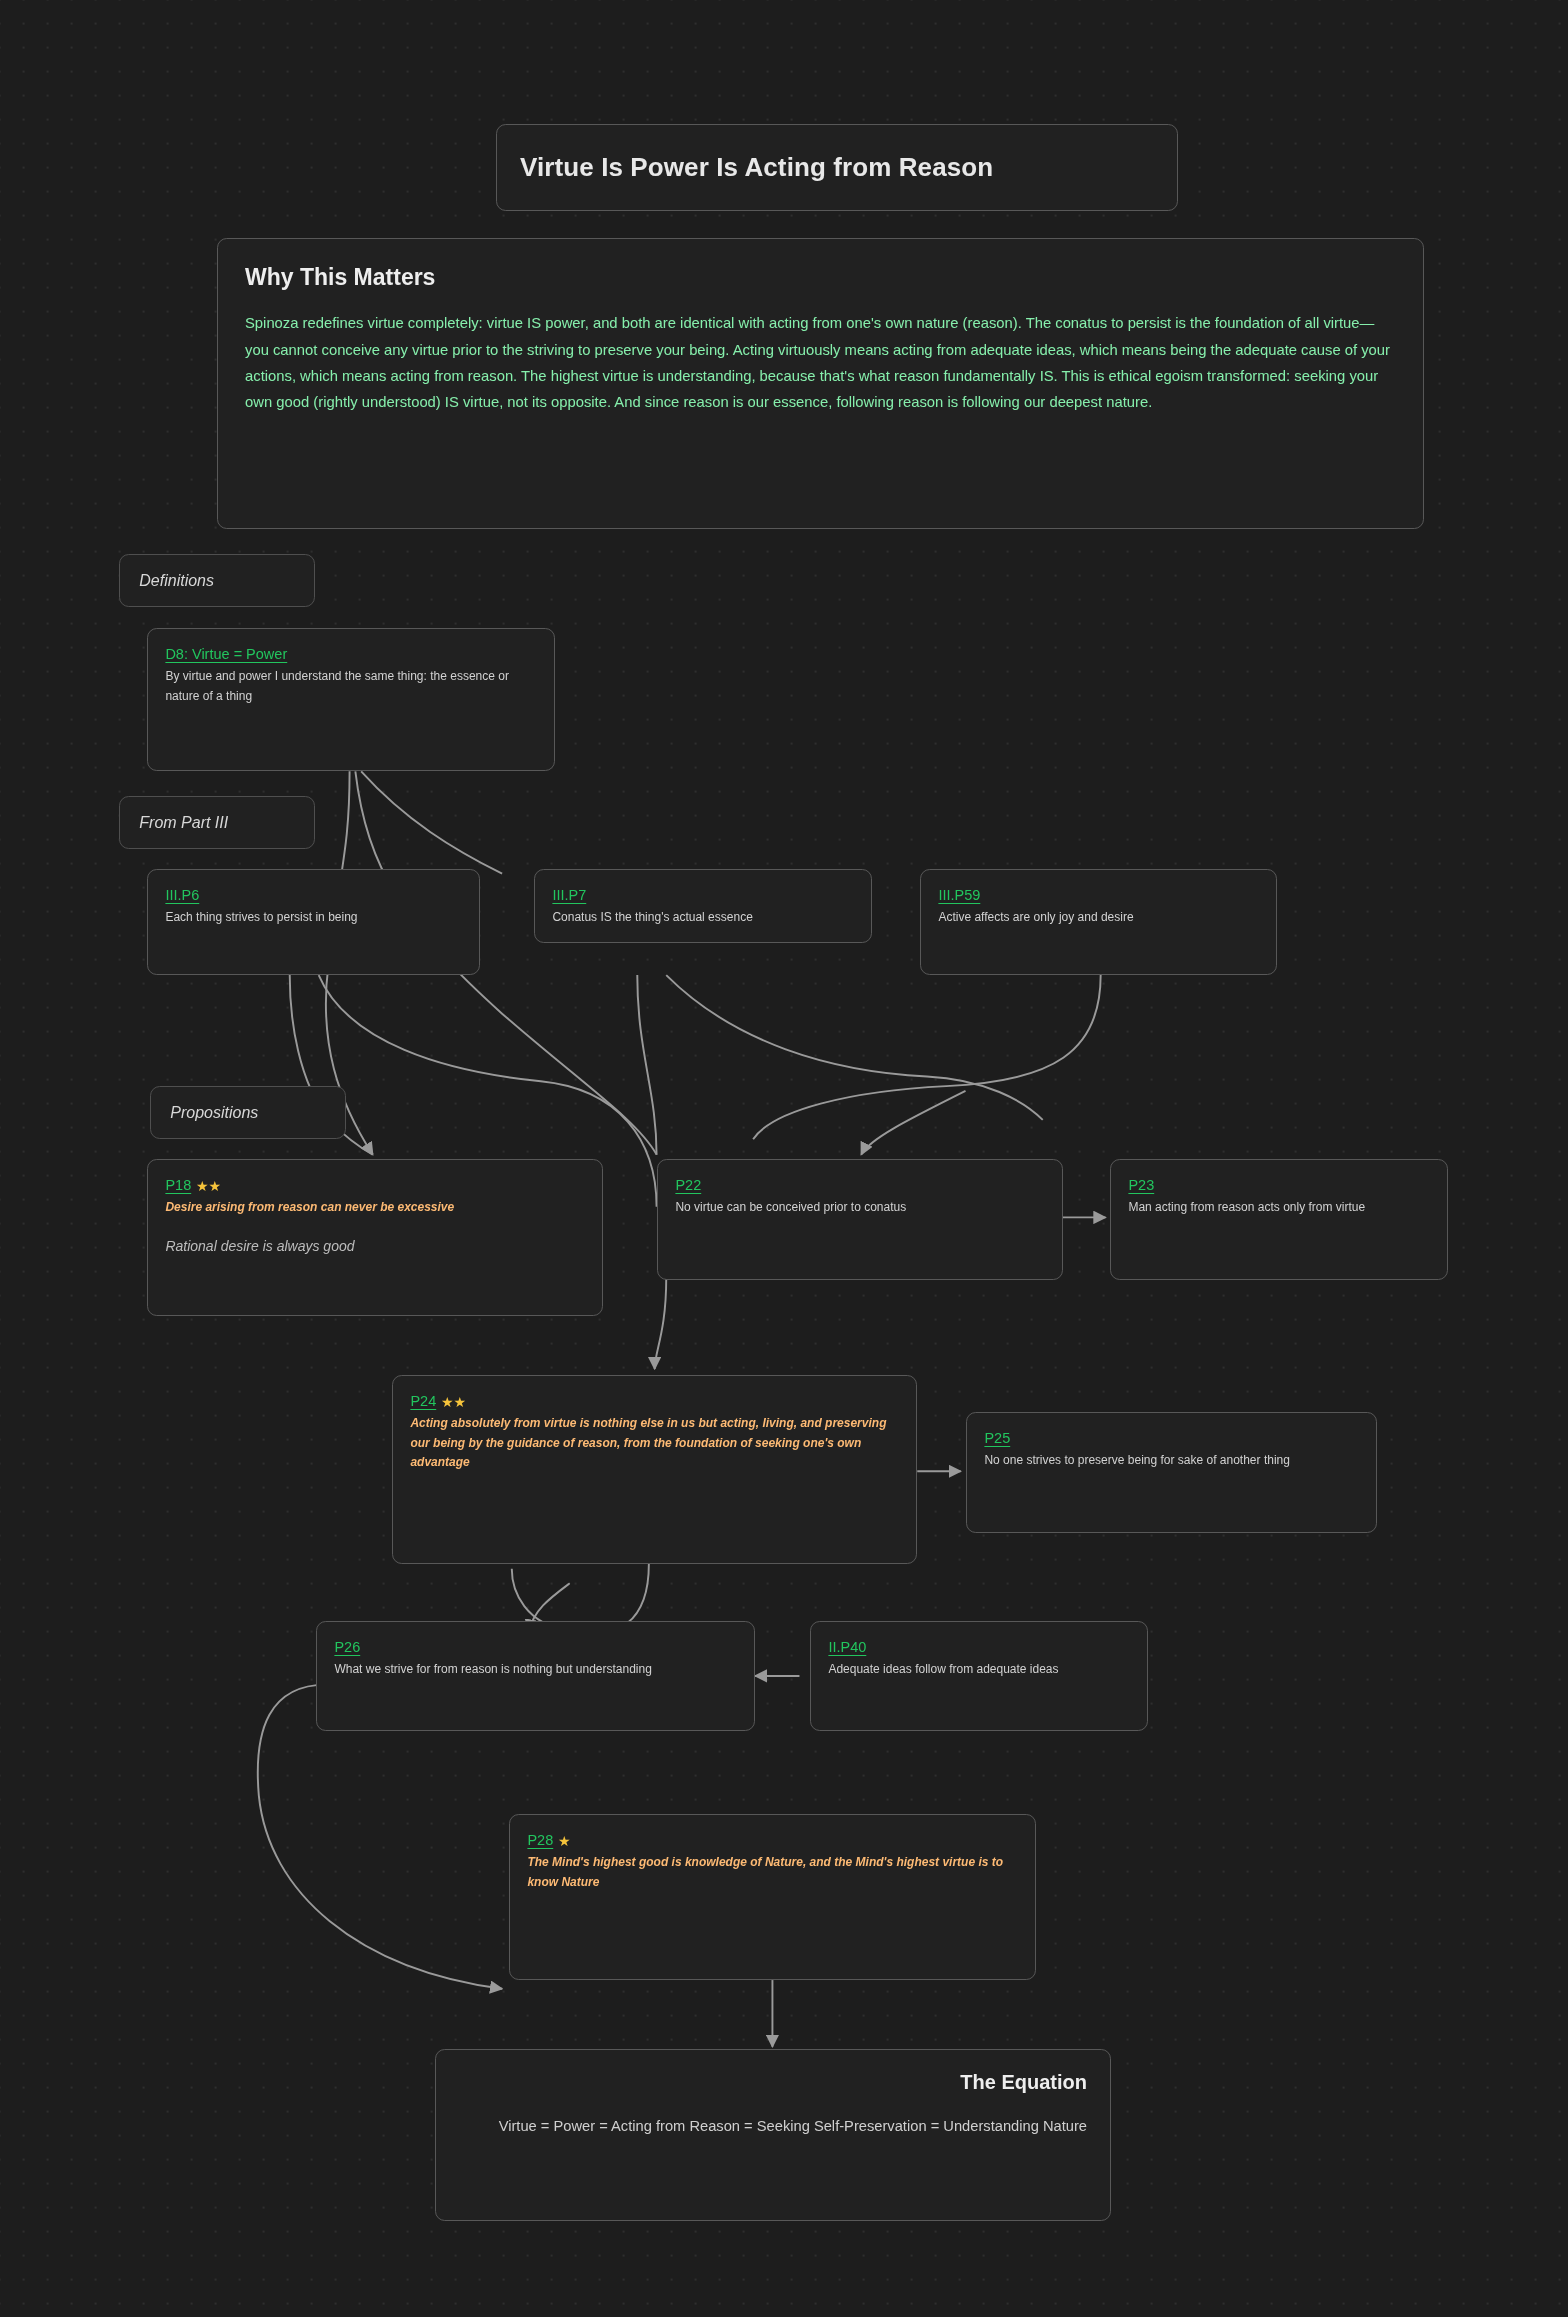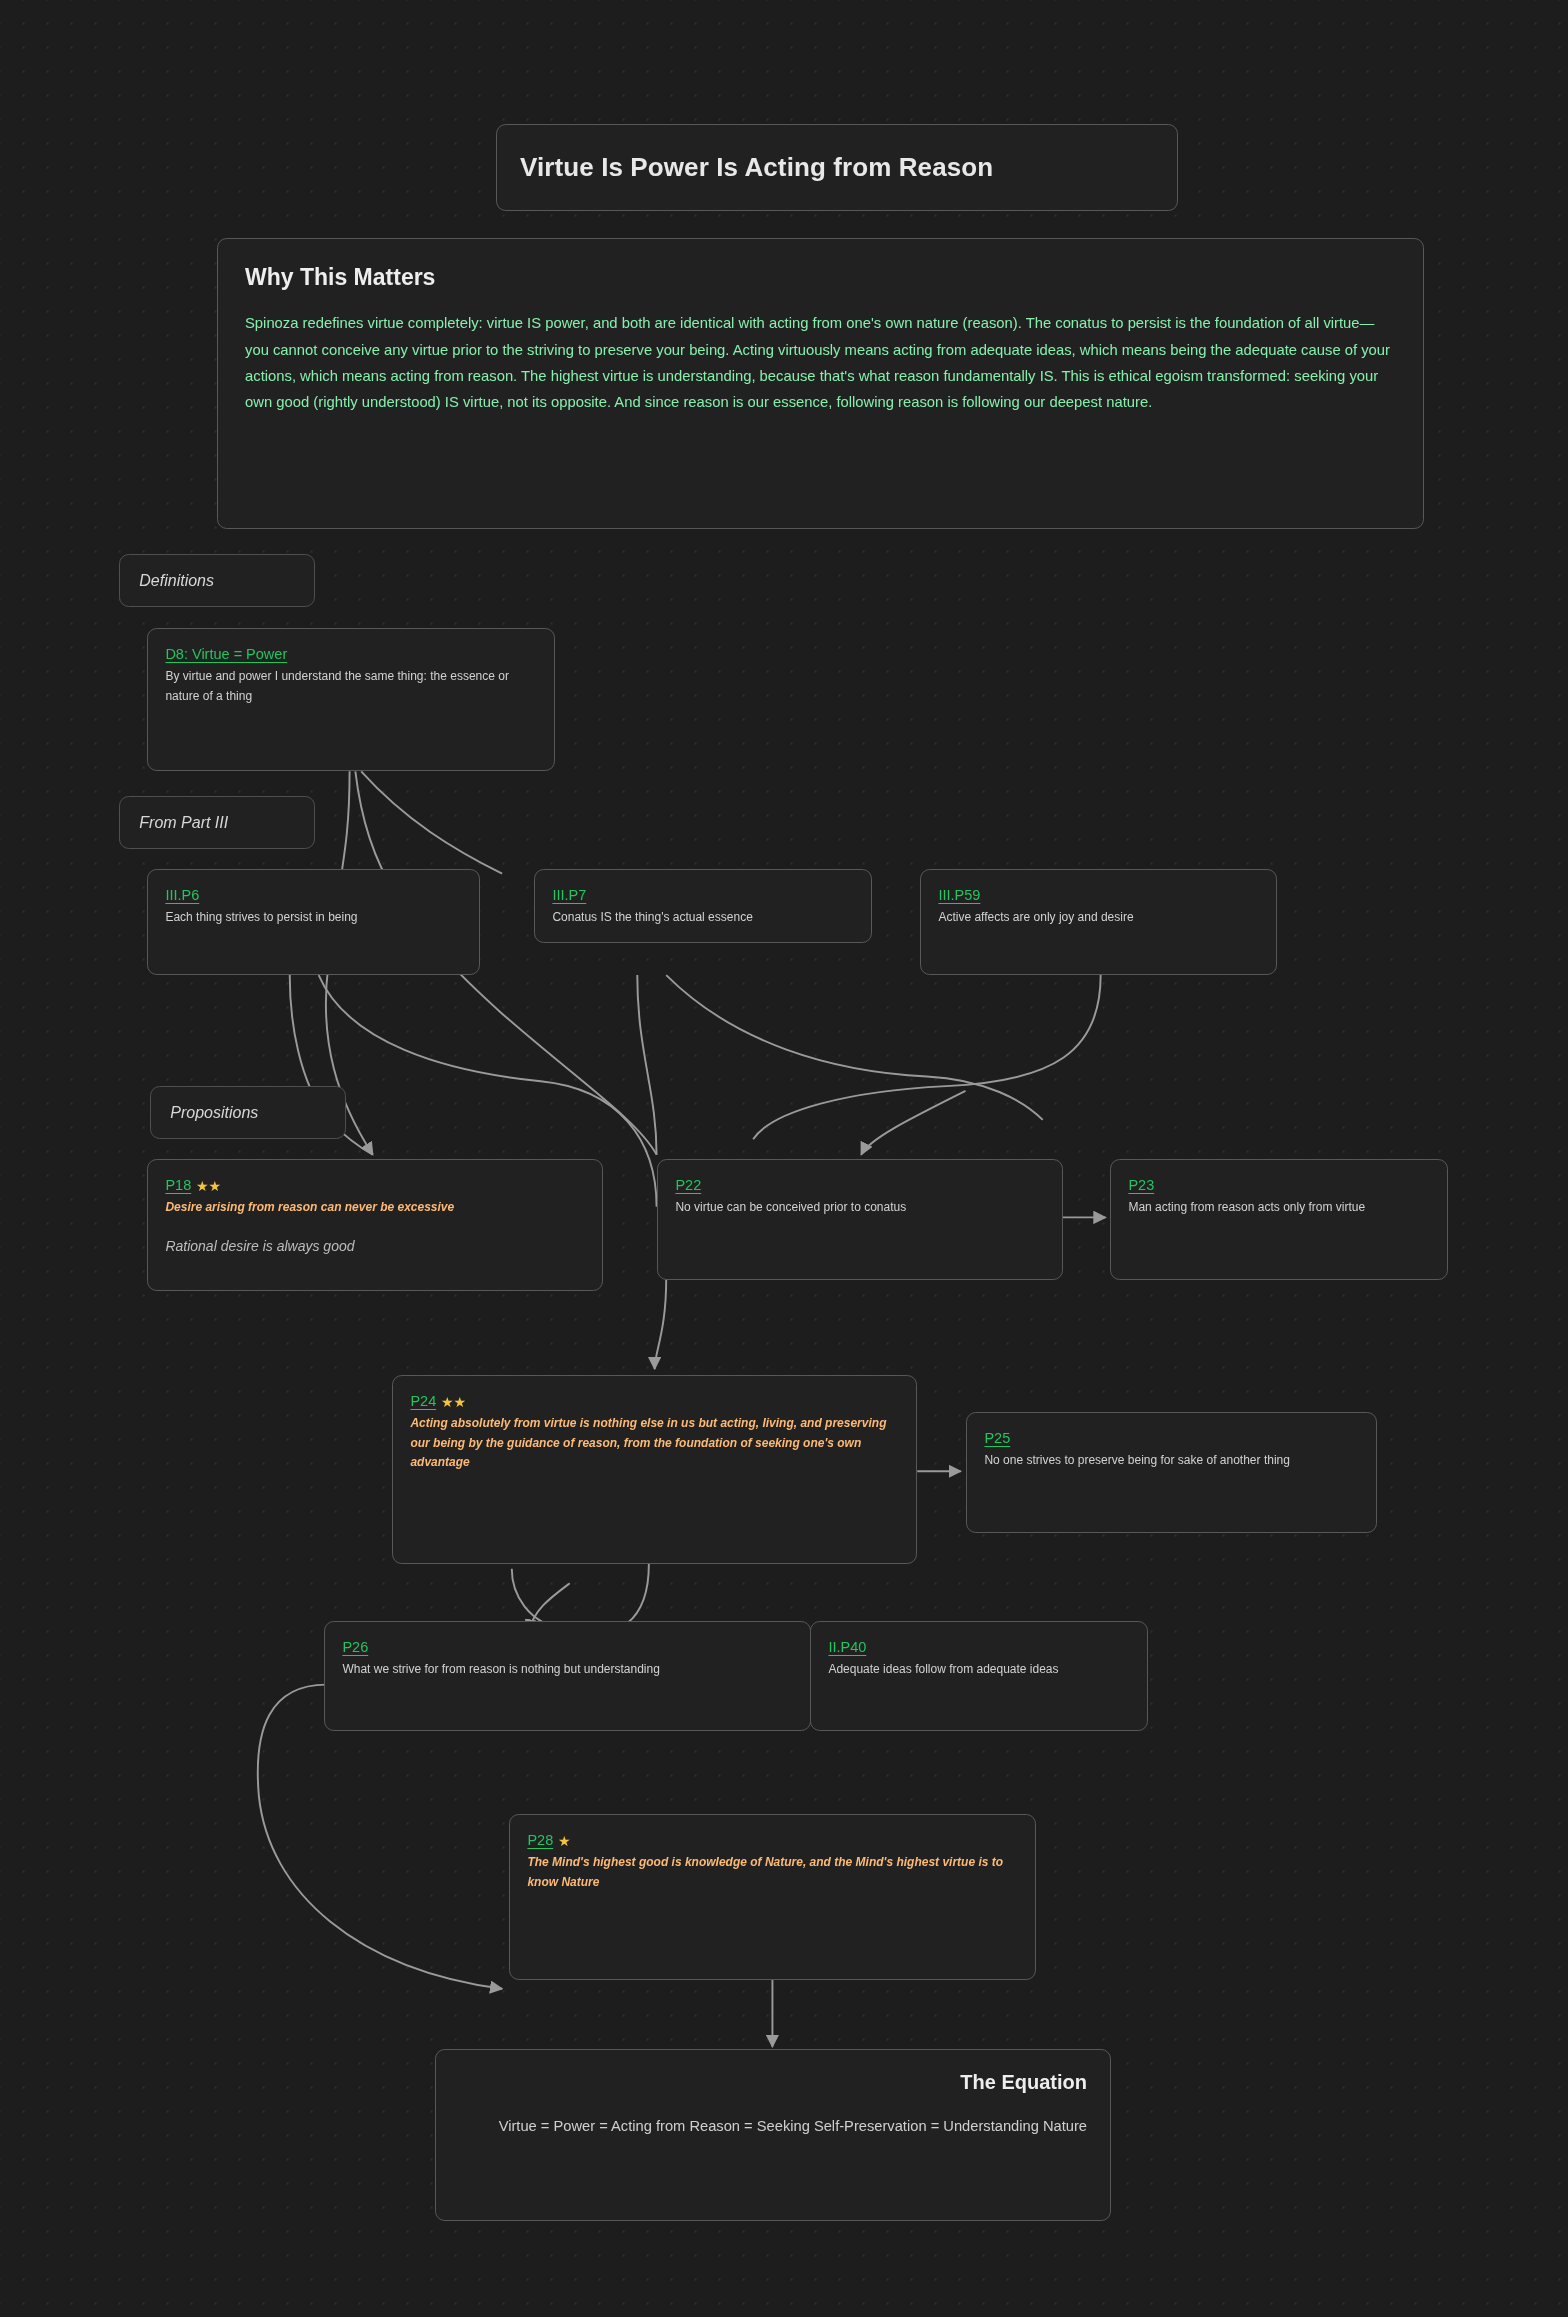--- a/index.html
+++ b/index.html
@@ -223,21 +223,21 @@
       <span class="ref">III.P59</span>
       <span class="stars"></span>
     </div>
     <div class="card-text">Active affects are only joy and desire</div>
   </div>
 
   <div class="node group-label" style="left:150px; top:1086px; width:196px; height:53px;">
     <span>Propositions</span>
   </div>
 
-  <div class="node card" style="left:147px; top:1159px; width:456px; height:132px;">
+  <div class="node card" style="left:147px; top:1159px; width:456px; height:157px;">
     <div class="card-head">
       <span class="ref">P18</span>
       <span class="stars">★★</span>
     </div>
     <div class="card-text bold">Desire arising from reason can never be excessive</div>
     <div class="card-note">Rational desire is always good</div>
   </div>
 
   <div class="node card" style="left:657px; top:1159px; width:406px; height:121px;">
     <div class="card-head">
@@ -264,21 +264,21 @@
   </div>
 
   <div class="node card" style="left:966px; top:1412px; width:411px; height:121px;">
     <div class="card-head">
       <span class="ref">P25</span>
       <span class="stars"></span>
     </div>
     <div class="card-text">No one strives to preserve being for sake of another thing</div>
   </div>
 
-  <div class="node card" style="left:324px; top:1621px; width:487px; height:110px;">
+  <div class="node card" style="left:316px; top:1621px; width:439px; height:110px;">
     <div class="card-head">
       <span class="ref">P26</span>
       <span class="stars"></span>
     </div>
     <div class="card-text">What we strive for from reason is nothing but understanding</div>
   </div>
 
   <div class="node card" style="left:798px; top:1621px; width:338px; height:110px;margin-left:12px;">
     <div class="card-head">
       <span class="ref">II.P40</span>

